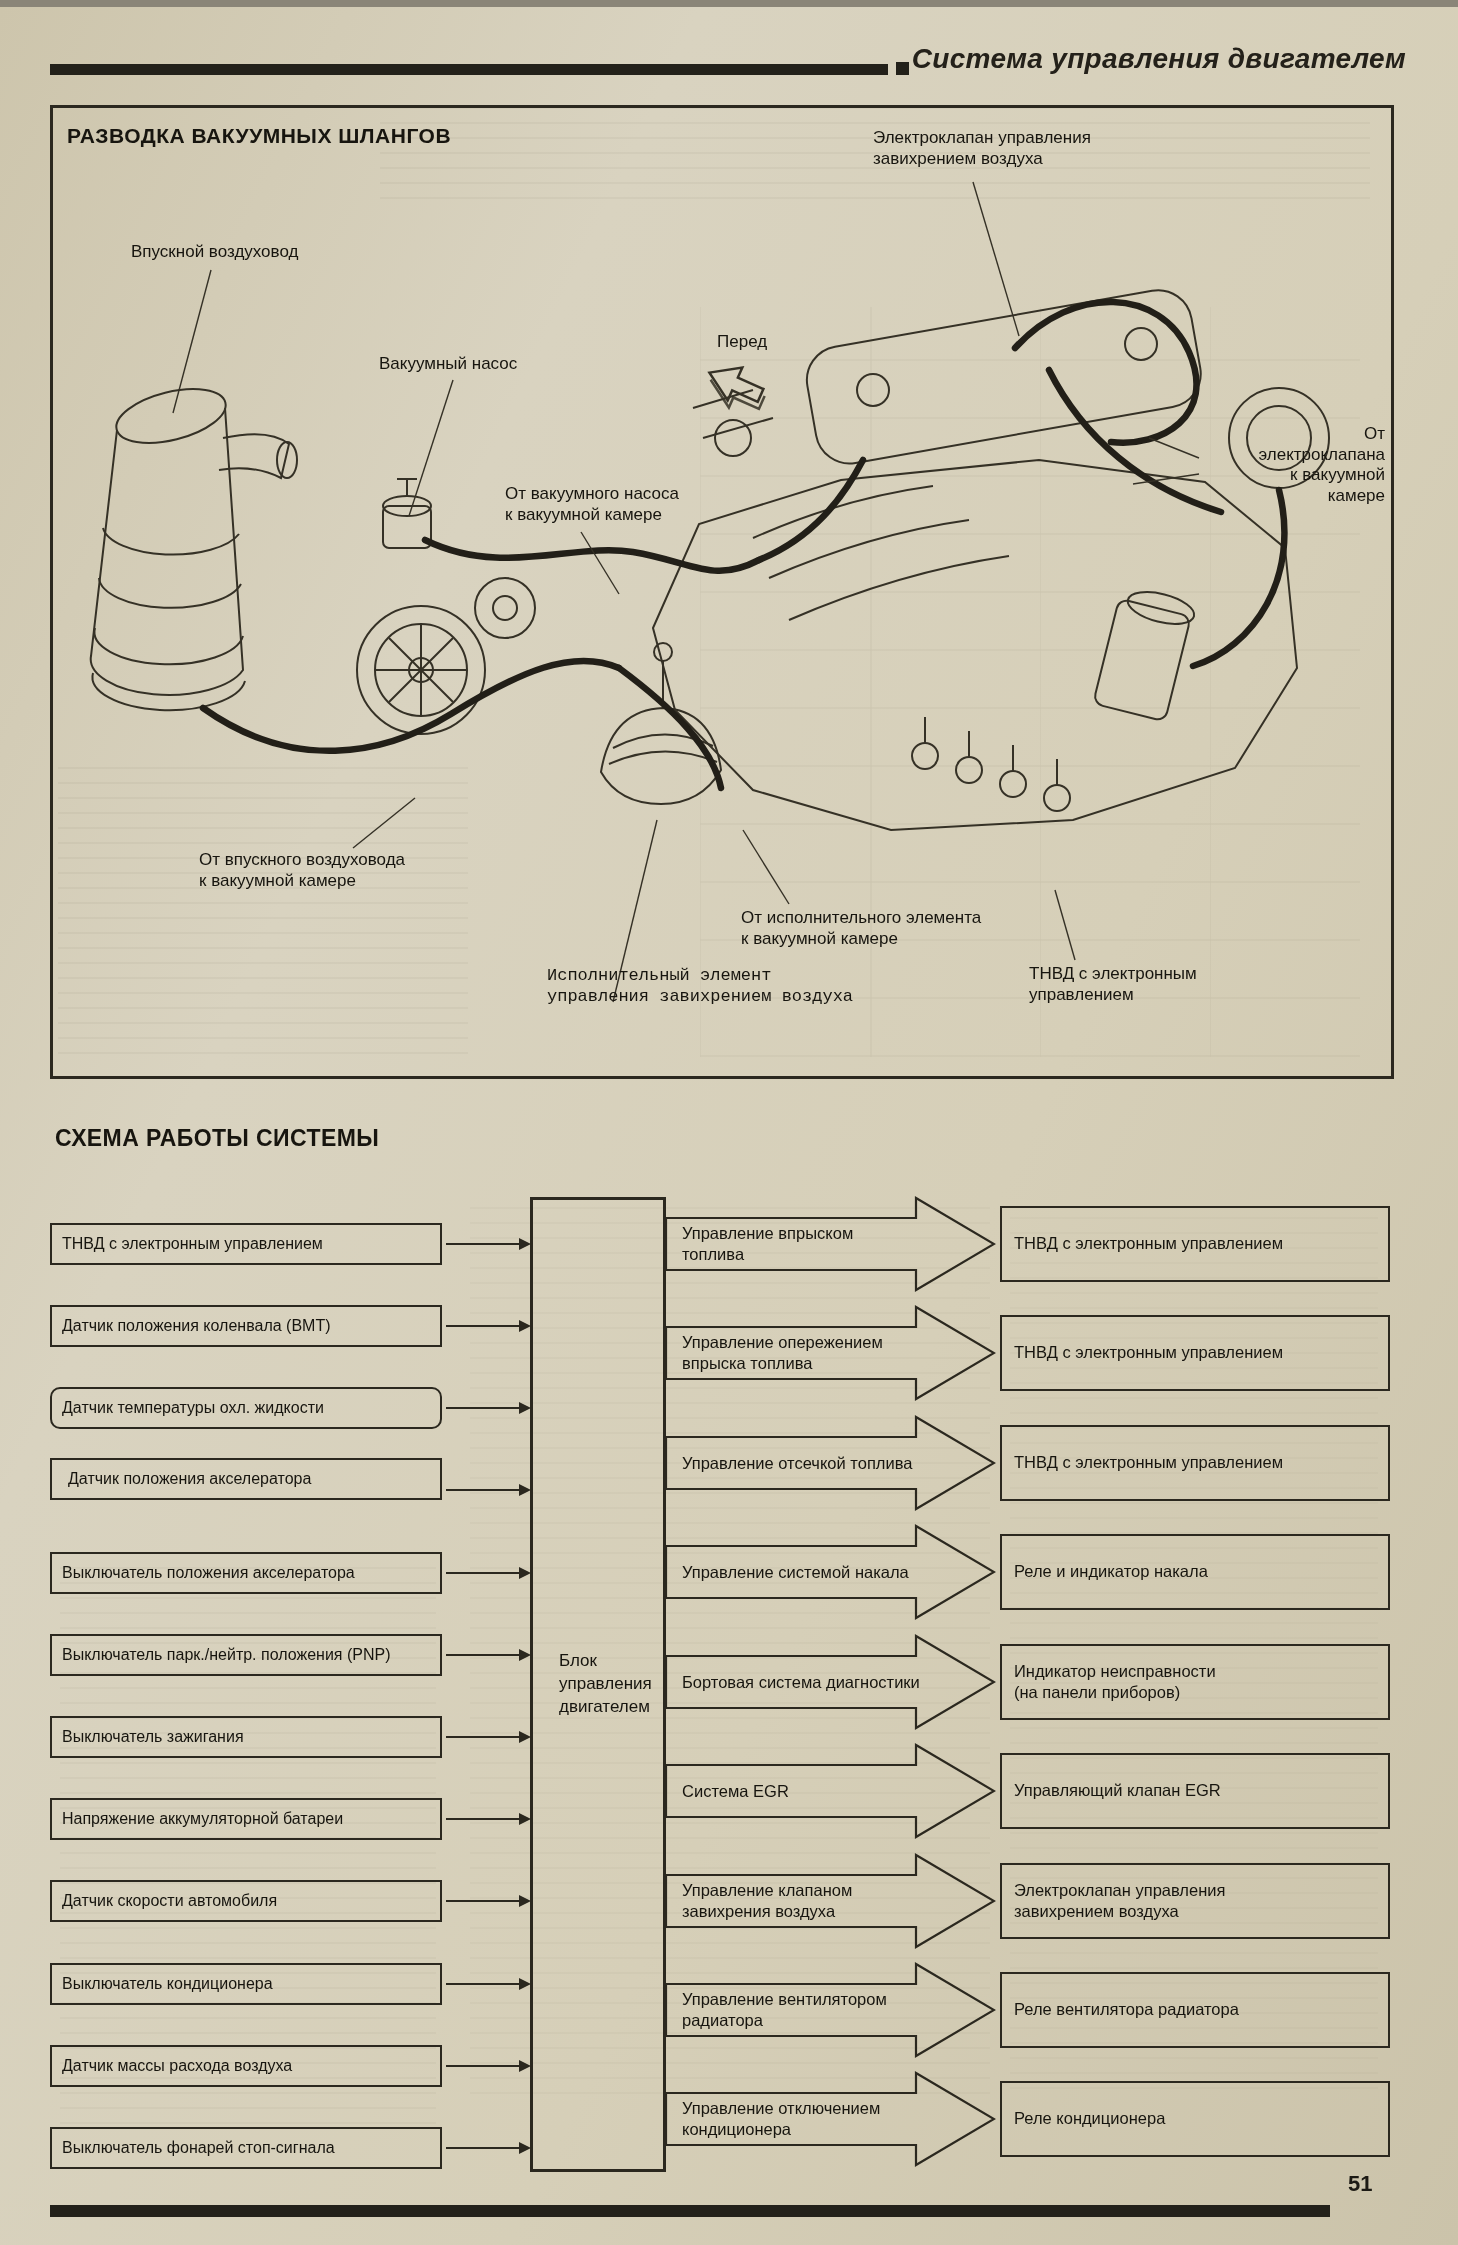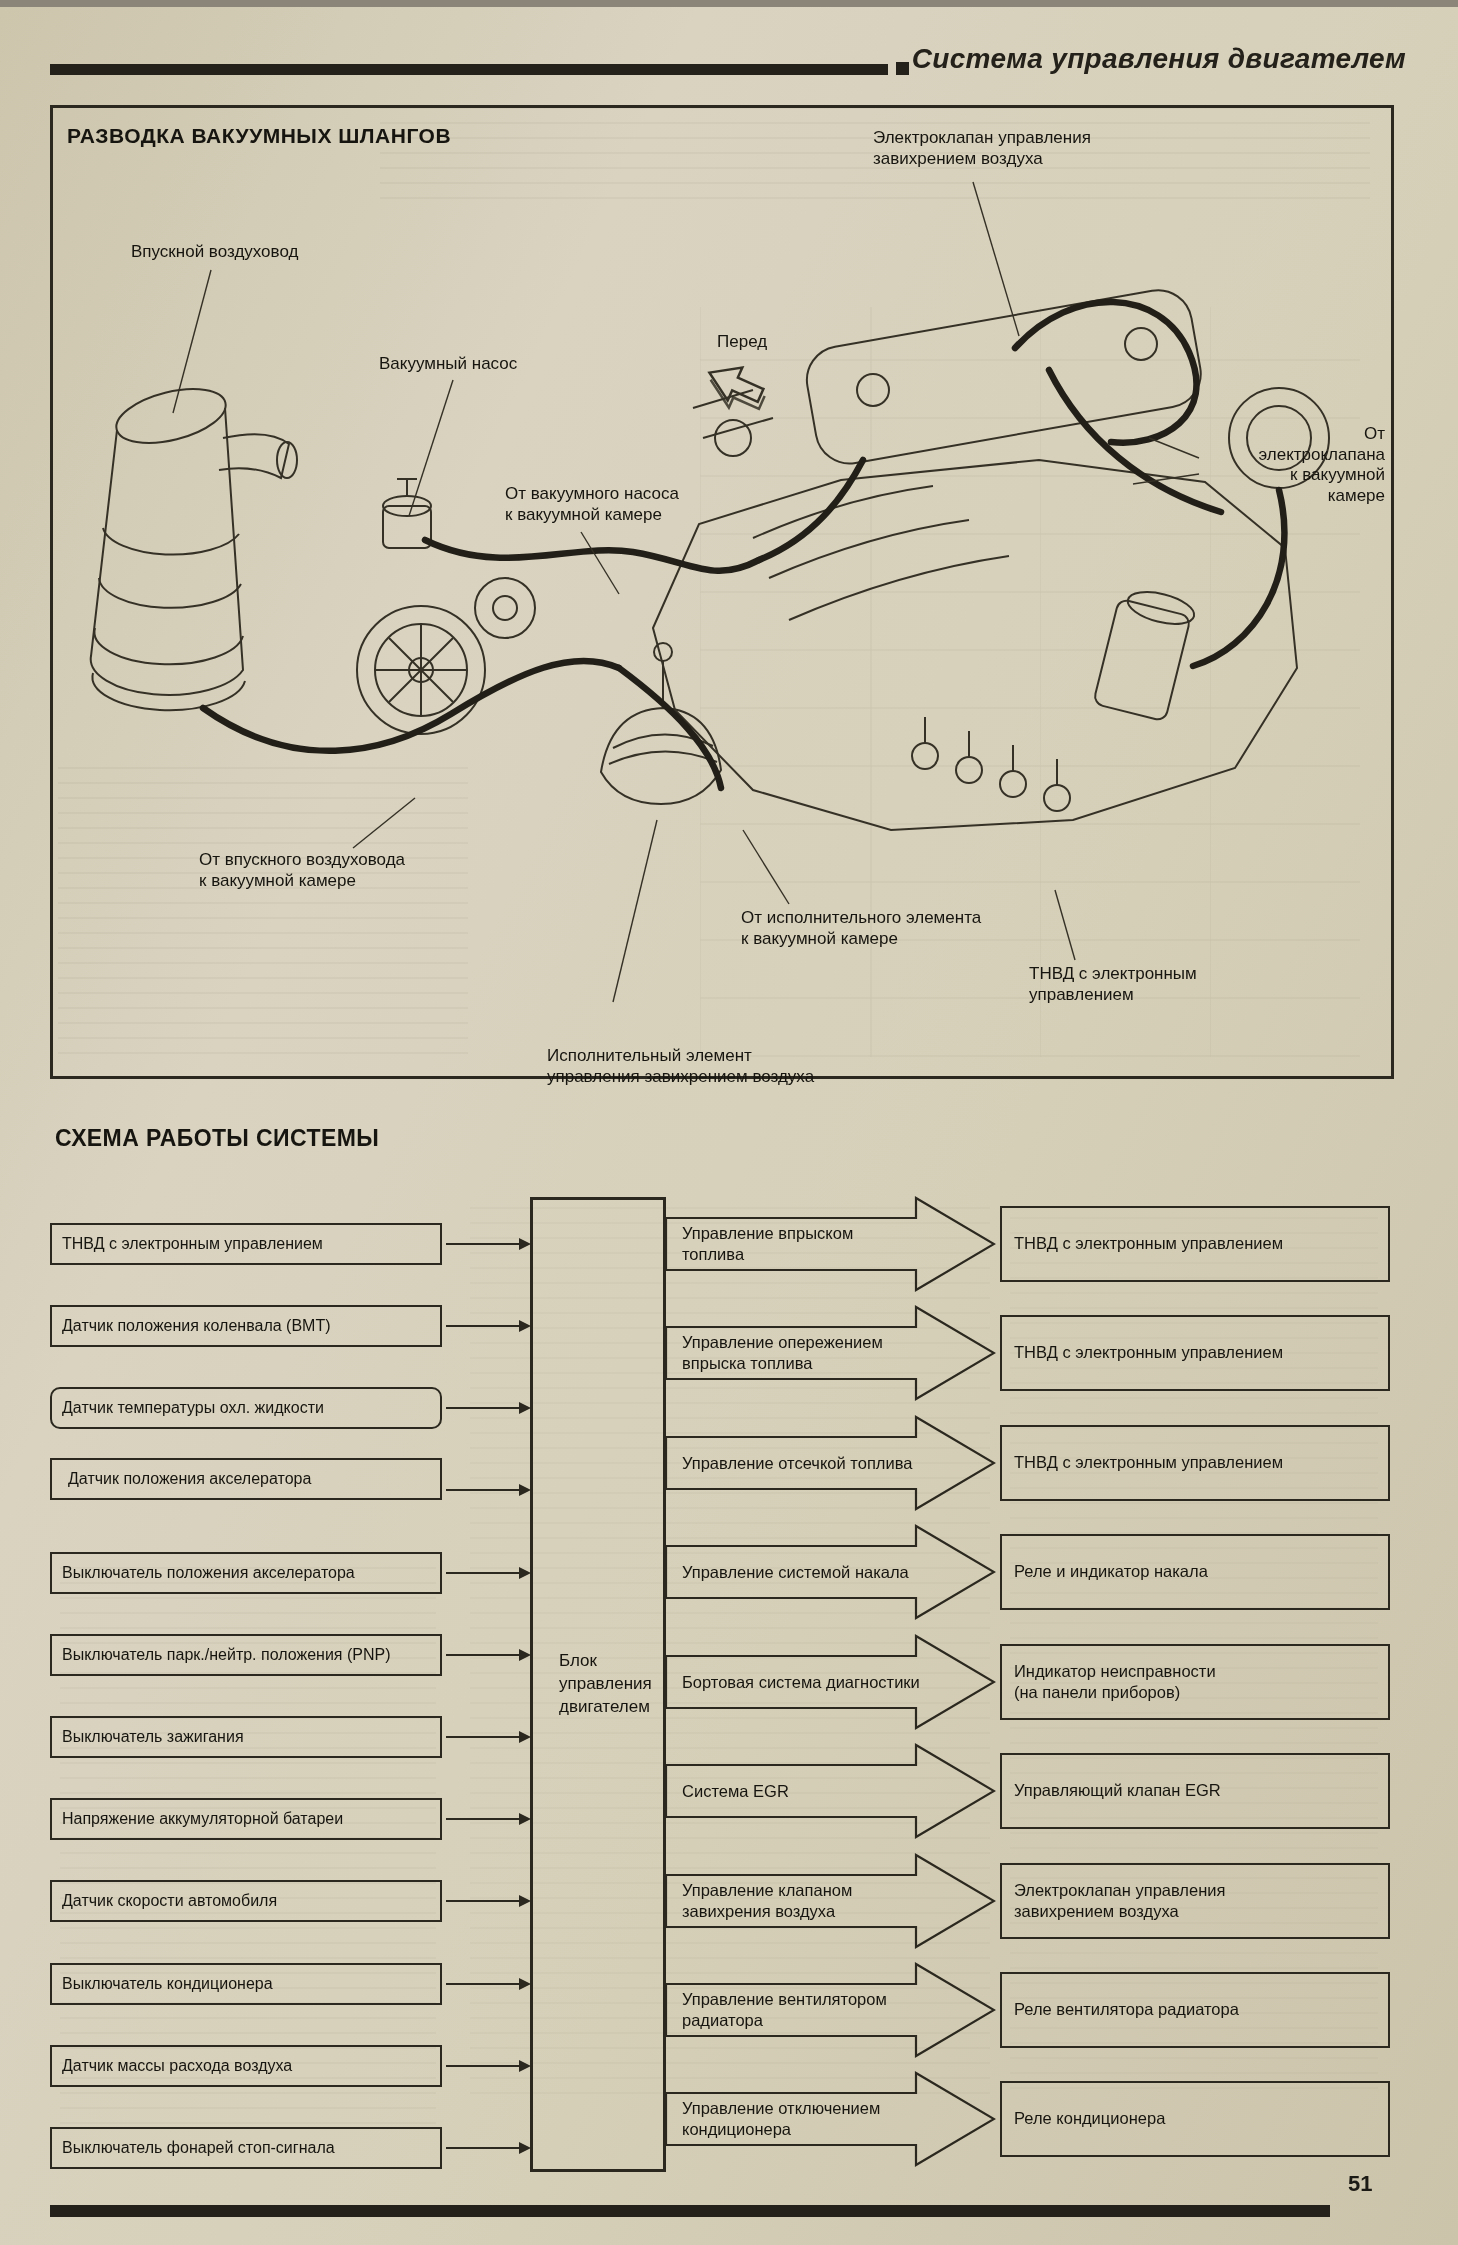--- a/index.html
+++ b/index.html
@@ -152,21 +152,21 @@
 к вакуумной
 камере</div>
     <div class="vac-label" style="left:452px;top:376px;">От вакуумного насоса
 к вакуумной камере</div>
     <div class="vac-label" style="left:146px;top:742px;">От впускного воздуховода
 к вакуумной камере</div>
     <div class="vac-label" style="left:688px;top:800px;">От исполнительного элемента
 к вакуумной камере</div>
     <div class="vac-label" style="left:976px;top:856px;">ТНВД с электронным
 управлением</div>
-    <div class="vac-label" style="left:494px;top:938px;">Исполнительный элемент
+    <div class="vac-label" style="left:494px;top:858px;font-family:Liberation Mono, monospace;">Исполнительный элемент
 управления завихрением воздуха</div>
   </div>
 
   <div class="sys-title">СХЕМА РАБОТЫ СИСТЕМЫ</div>
 
   <div class="in-box" style="top:1216px;">ТНВД с электронным управлением</div>
   <div class="in-box" style="top:1298px;">Датчик положения коленвала (ВМТ)</div>
   <div class="in-box" style="top:1380px;border-radius:10px;">Датчик температуры охл. жидкости</div>
   <div class="in-box" style="top:1451px;padding-left:16px;">Датчик положения акселератора</div>
   <div class="in-box" style="top:1545px;">Выключатель положения акселератора</div>

